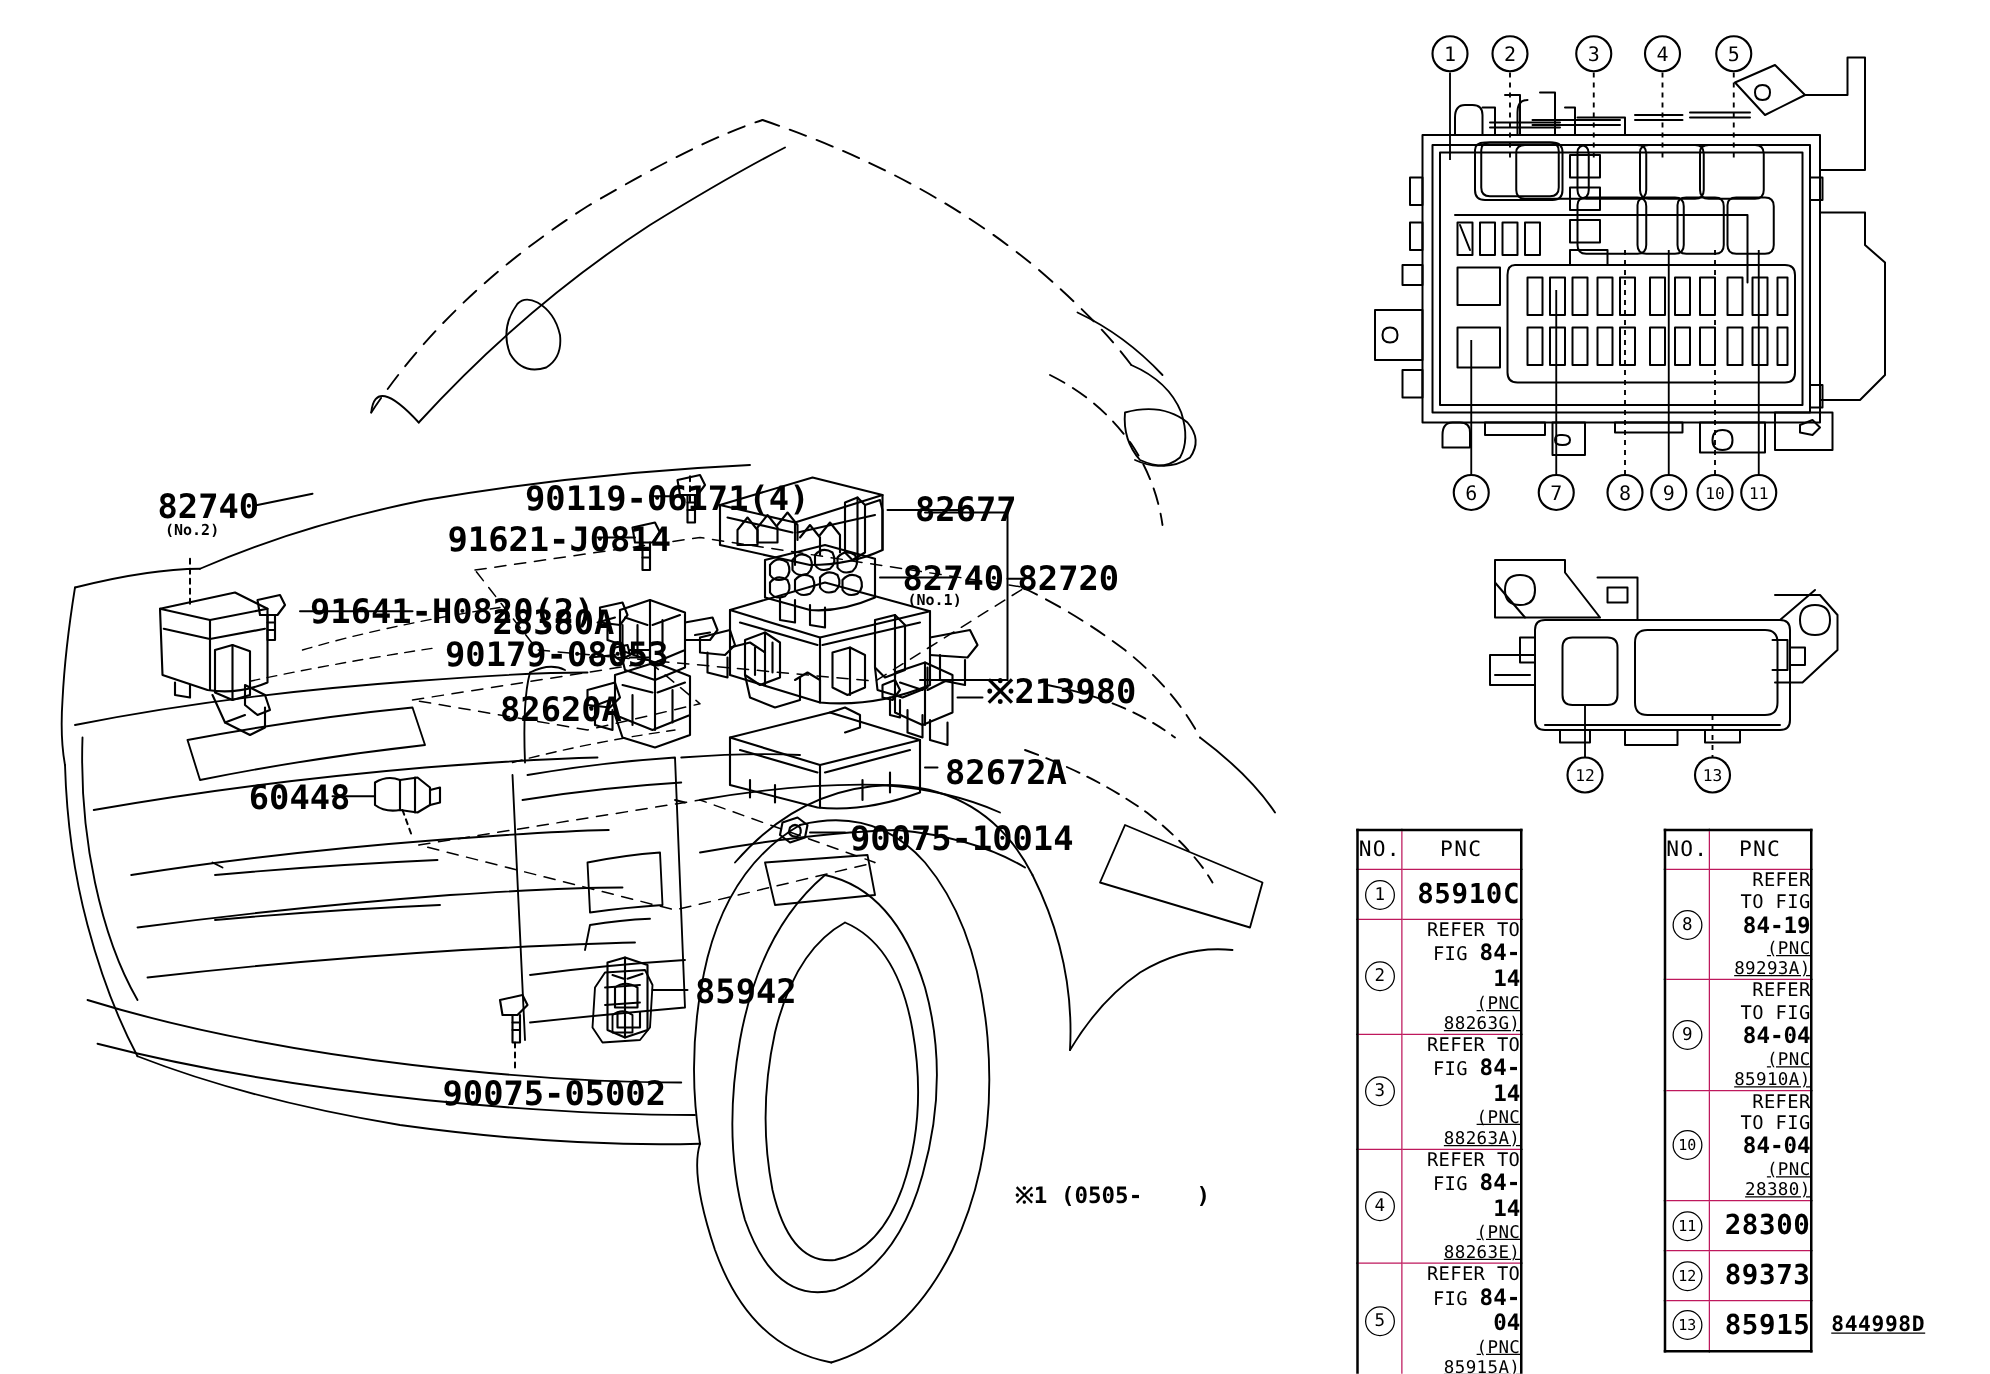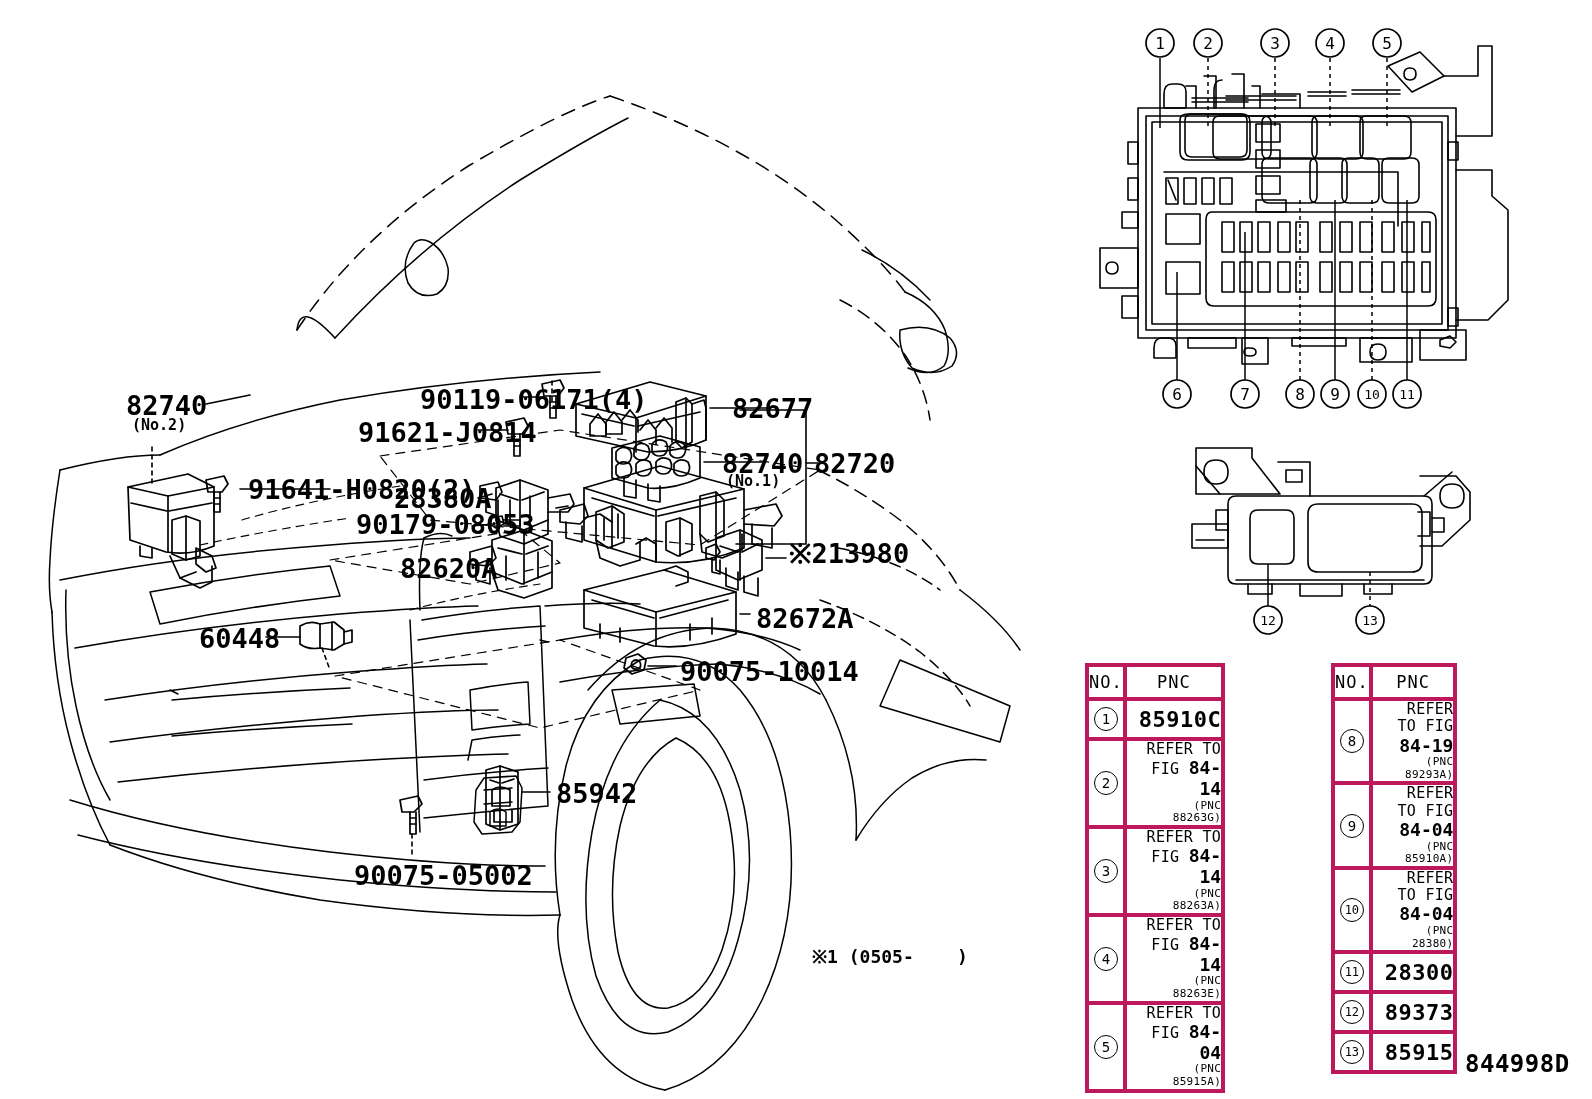--- a/index.html
+++ b/index.html
@@ -30,40 +30,40 @@
   }
   .lbl {
     position: absolute;
     font-family: "DejaVu Sans Mono", monospace;
     font-weight: bold;
     white-space: pre;
     letter-spacing: 0px;
     line-height: 1.02;
   }
   .lbl-main { font-size: 27px; }
-  .lbl-sub  { font-size: 15px; font-weight: bold; }
+  .lbl-sub  { font-size: 12px; font-weight: bold; }
   .lbl-note { font-size: 18px; font-weight: bold; }
-  .lbl-dwg  { font-size: 24px; font-weight: bold; letter-spacing: 0.5px; }
+  .lbl-dwg  { font-size: 17px; font-weight: bold; letter-spacing: 0.5px; text-decoration: underline; }
 
   
   #parts-table {
     position: absolute;
     left: 1085px;
     top: 663px;
   }
   .tbl-wrap { position: relative; }
   .subtable {
     position: absolute;
     top: 0;
     border-collapse: collapse;
     border: 2px solid #000;
     background: #fff;
   }
   .subtable td, .subtable th {
-    border: 4px solid #be185d;
+    border: 1px solid #be185d;
     padding: 0;
     vertical-align: middle;
     background: #fff;
   }
   .col-no   { width: 38px; text-align: center; }
   .col-pnc  { width: 178px; text-align: right; }
   .hdr-cell {
     height: 30px;
     font-family: "DejaVu Sans Mono", monospace;
     font-size: 17px;
@@ -93,21 +93,21 @@
     letter-spacing: 0.5px;
   }
   .pnc-ref {
     font-family: "DejaVu Sans Mono", monospace;
     font-size: 15px;
     padding-left: 8px;
     line-height: 1.15;
     letter-spacing: 0.3px;
   }
   .pnc-ref b { font-size: 18px; letter-spacing: 0px; }
-  .pnc-ref .second { font-size: 11px; padding-left: 6px; display: block; }
+  .pnc-ref .second { font-size: 14px; padding-left: 6px; display: block; text-decoration: underline; }
   .row-tall { height: 56px; }
   .row-short { height: 40px; }
 </style>
 </head>
 <body>
 
 <div id="root">
 
   <svg class="layer" viewBox="0 0 1592 1099">
     <g fill="none" stroke="#000" stroke-width="1.5" stroke-linecap="round" stroke-linejoin="round">

